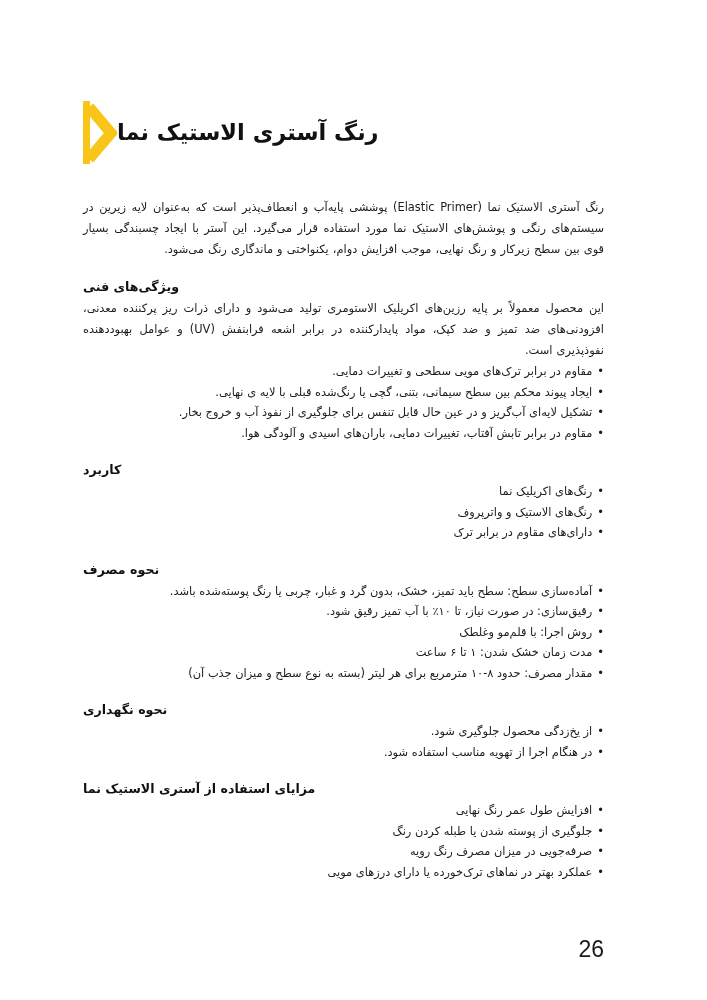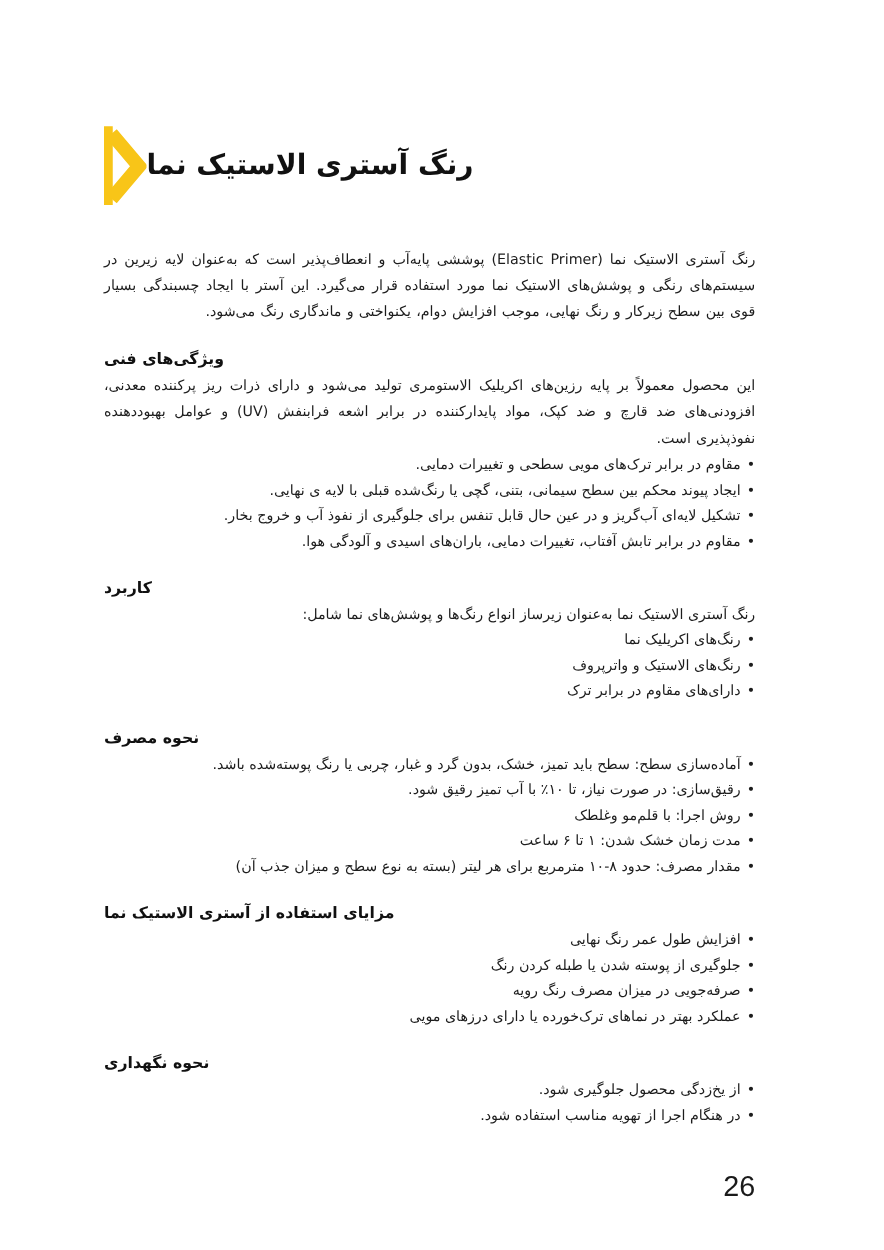--- a/index.html
+++ b/index.html
@@ -150,65 +150,64 @@
     </svg>
     <div class="title-text">رنگ آستری الاستیک نما</div>
   </div>
 
   <div class="content">
 
     <p class="para last-left">رنگ آستری الاستیک نما (Elastic Primer) پوششی پایه‌آب و انعطاف‌پذیر است که به‌عنوان لایه زیرین در سیستم‌های رنگی و پوشش‌های الاستیک نما مورد استفاده قرار می‌گیرد. این آستر با ایجاد چسبندگی بسیار قوی بین سطح زیرکار و رنگ نهایی، موجب افزایش دوام، یکنواختی و ماندگاری رنگ می‌شود.</p>
 
     <div class="section">
       <h2 class="heading">ویژگی‌های فنی</h2>
-      <p class="para last-left">این محصول معمولاً بر پایه رزین‌های اکریلیک الاستومری تولید می‌شود و دارای ذرات ریز پرکننده معدنی، افزودنی‌های ضد قارچ و ضد کپک، مواد پایدارکننده در برابر اشعه فرابنفش (UV) و عوامل بهبوددهنده نفوذپذیری است.</p>
+      <p class="para last-left">این محصول معمولاً بر پایه رزین‌های اکریلیک الاستومری تولید می‌شود و دارای ذرات ریز پرکننده معدنی، افزودنی‌های ضد تمیز و ضد کپک، مواد پایدارکننده در برابر اشعه فرابنفش (UV) و عوامل بهبوددهنده نفوذپذیری است.</p>
       <ul class="bullets">
         <li><span class="blt">•</span><span>مقاوم در برابر ترک‌های مویی سطحی و تغییرات دمایی.</span></li>
         <li><span class="blt">•</span><span>ایجاد پیوند محکم بین سطح سیمانی، بتنی، گچی یا رنگ‌شده قبلی با لایه ی نهایی.</span></li>
         <li><span class="blt">•</span><span>تشکیل لایه‌ای آب‌گریز و در عین حال قابل تنفس برای جلوگیری از نفوذ آب و خروج بخار.</span></li>
         <li><span class="blt">•</span><span>مقاوم در برابر تابش آفتاب، تغییرات دمایی، باران‌های اسیدی و آلودگی هوا.</span></li>
       </ul>
     </div>
 
     <div class="section">
       <h2 class="heading">کاربرد</h2>
-      <p class="lead">رنگ آستری الاستیک نما به‌عنوان زیرساز انواع رنگ‌ها و پوشش‌های نما شامل:</p>
       <ul class="bullets">
         <li><span class="blt">•</span><span>رنگ‌های اکریلیک نما</span></li>
         <li><span class="blt">•</span><span>رنگ‌های الاستیک و واترپروف</span></li>
         <li><span class="blt">•</span><span>دارای‌های مقاوم در برابر ترک</span></li>
       </ul>
     </div>
 
     <div class="section">
       <h2 class="heading">نحوه مصرف</h2>
       <ul class="bullets">
         <li><span class="blt">•</span><span>آماده‌سازی سطح: سطح باید تمیز، خشک، بدون گرد و غبار، چربی یا رنگ پوسته‌شده باشد.</span></li>
         <li><span class="blt">•</span><span>رقیق‌سازی: در صورت نیاز، تا ۱۰٪ با آب تمیز رقیق شود.</span></li>
         <li><span class="blt">•</span><span>روش اجرا: با قلم‌مو وغلطک</span></li>
         <li><span class="blt">•</span><span>مدت زمان خشک شدن: ۱ تا ۶ ساعت</span></li>
         <li><span class="blt">•</span><span>مقدار مصرف: حدود ۸-۱۰ مترمربع برای هر لیتر (بسته به نوع سطح و میزان جذب آن)</span></li>
       </ul>
     </div>
 
     <div class="section">
+      <h2 class="heading">نحوه نگهداری</h2>
+      <ul class="bullets">
+        <li><span class="blt">•</span><span>از یخ‌زدگی محصول جلوگیری شود.</span></li>
+        <li><span class="blt">•</span><span>در هنگام اجرا از تهویه مناسب استفاده شود.</span></li>
+      </ul>
+    </div>
+
+    <div class="section">
       <h2 class="heading">مزایای استفاده از آستری الاستیک نما</h2>
       <ul class="bullets">
         <li><span class="blt">•</span><span>افزایش طول عمر رنگ نهایی</span></li>
         <li><span class="blt">•</span><span>جلوگیری از پوسته شدن یا طبله کردن رنگ</span></li>
         <li><span class="blt">•</span><span>صرفه‌جویی در میزان مصرف رنگ رویه</span></li>
         <li><span class="blt">•</span><span>عملکرد بهتر در نماهای ترک‌خورده یا دارای درزهای مویی</span></li>
       </ul>
     </div>
 
-    <div class="section">
-      <h2 class="heading">نحوه نگهداری</h2>
-      <ul class="bullets">
-        <li><span class="blt">•</span><span>از یخ‌زدگی محصول جلوگیری شود.</span></li>
-        <li><span class="blt">•</span><span>در هنگام اجرا از تهویه مناسب استفاده شود.</span></li>
-      </ul>
-    </div>
-
   </div>
 
   <div class="page-number">26</div>
 
 </div>
 
 </body></html>

